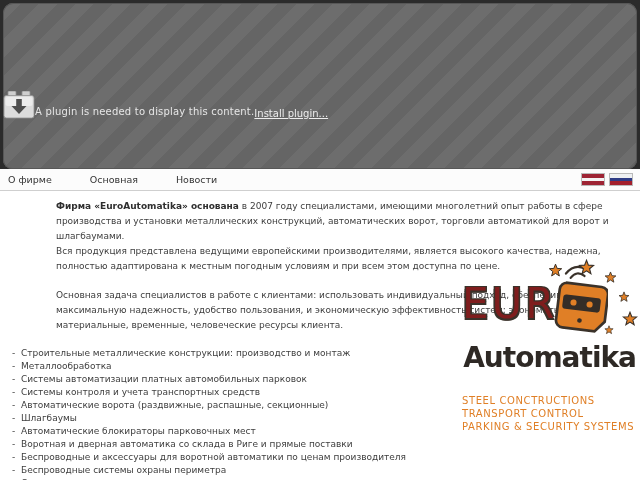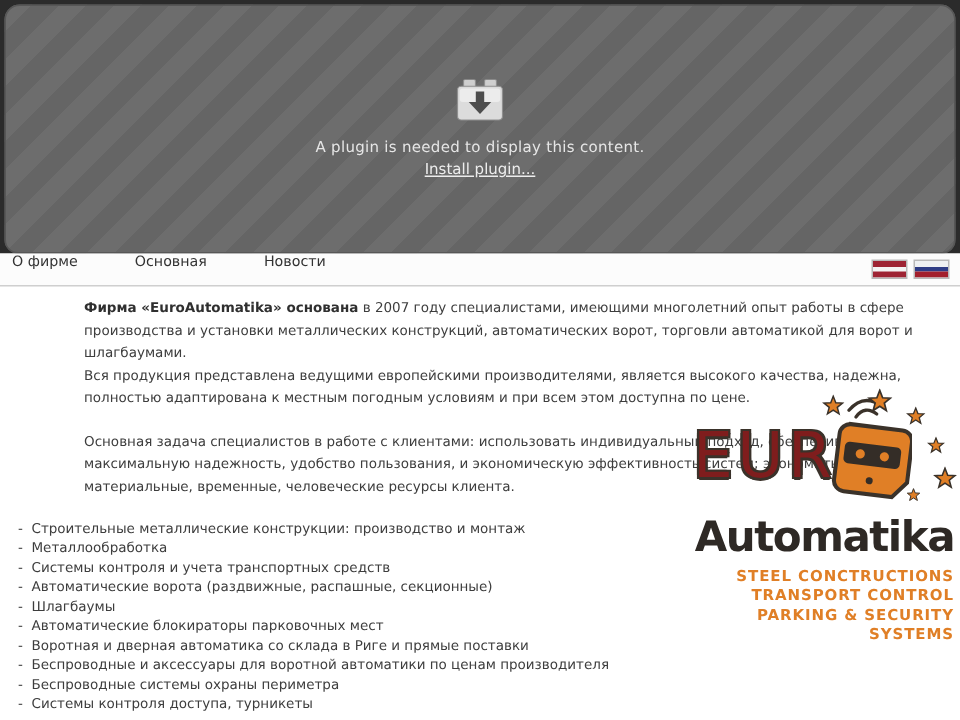--- a/index.html
+++ b/index.html
@@ -6,30 +6,30 @@
   html,body { width:640px; height:480px; overflow:hidden; background:#fff;
     font-family:"DejaVu Sans","Liberation Sans",sans-serif; }
   .page { width:640px; height:480px; overflow:hidden; position:relative; background:#fff; }
 
   
   .header-backing { background:#2b2b2b; padding:3px 3px 0 3px; height:169px; }
   .plugin-banner {
     height:166px; border-radius:10px 10px 9px 9px;
     background:repeating-linear-gradient(135deg,#6d6d6d 0 13px,#656565 13px 26px);
     box-shadow:inset 0 0 0 1px #575757;
-    display:flex; flex-direction:column; align-items:center; justify-content:flex-start;
+    display:flex; flex-direction:row; align-items:center; justify-content:flex-start;
     padding-top:50px;
   }
   .plugin-icon-wrap { margin-bottom:8px; }
   .plugin-msg { color:#e6e6e6; font-size:10px; letter-spacing:0.2px; }
   .plugin-link { color:#ededed; font-size:10px; text-decoration:underline; margin-top:4px; cursor:pointer; }
 
   
   .nav-row { height:22px; background:#fcfcfc; border-bottom:1px solid #cfcfcf;
-    display:flex; padding:0 8px; }
+    display:flex; align-items:center; padding:0 8px; }
   .nav-item { font-size:9.5px; color:#333; margin-right:38px; cursor:pointer; }
   .flags { margin-left:auto; display:flex; gap:6px; align-items:center; }
   .flag { width:22px; height:11px; display:flex; flex-direction:column; cursor:pointer;
     outline:1px solid #b9b9b9; }
   .flag-lv .s1,.flag-lv .s3 { flex:2; background:#9e2434; }
   .flag-lv .s2 { flex:1; background:#f4f4f4; }
   .flag-ru .s1 { flex:1; background:#eef0f2; }
   .flag-ru .s2 { flex:1; background:#2e3c85; }
   .flag-ru .s3 { flex:1; background:#a31f2c; }
 
@@ -47,21 +47,21 @@
   .logo-row { position:relative; height:72px; }
   .logo-eur { position:absolute; left:0; top:12px; font-size:42px; font-weight:400;
     letter-spacing:3px; color:#7f1d1d;
     text-shadow:-1.5px -1.5px 0 #3a322a, 1.5px -1.5px 0 #3a322a,
                 -1.5px 1.5px 0 #3a322a, 1.5px 1.5px 0 #3a322a, 0 2px 0 #3a322a; }
   .robot { position:absolute; left:92px; top:12px; }
   .wifi { position:absolute; left:98px; top:-4px; }
   .star { position:absolute; }
   .logo-name { font-size:28px; font-weight:bold; letter-spacing:-1px; color:#2e2925;
     margin-top:2px;text-align:right; }
-  .taglines { margin-top:4px; text-align:right; color:#e07f26; font-weight:bold;
+  .taglines { margin-top:20px; text-align:left; color:#e07f26; font-weight:normal;
     font-size:10px; letter-spacing:0.6px; line-height:13px; width:174px; }
 </style>
 </head>
 <body>
 
 <div class="page">
 
   <div class="header-backing">
     <div class="plugin-banner">
       <div class="plugin-icon-wrap">
@@ -102,20 +102,21 @@
     <div class="para">
       <b>Фирма «EuroAutomatika» основана</b><span> в 2007 году специалистами, имеющими многолетний опыт работы в сфере производства и установки металлических конструкций, автоматических ворот, торговли автоматикой для ворот и шлагбаумами.</span><br>
       <span>Вся продукция представлена ведущими европейскими производителями, является высокого качества, надежна, полностью адаптирована к местным погодным условиям и при всем этом доступна по цене.</span>
     </div>
 
     <div class="para">Основная задача специалистов в работе с клиентами: использовать индивидуальный подход, обеспечивая максимальную надежность, удобство пользования, и экономическую эффективность систем; экономить материальные, временные, человеческие ресурсы клиента.</div>
 
     <div class="svc-list">
       <div class="svc-item">Строительные металлические конструкции: производство и монтаж</div>
       <div class="svc-item">Металлообработка</div>
+      <div class="svc-item">Системы автоматизации платных автомобильных парковок</div>
       <div class="svc-item">Системы контроля и учета транспортных средств</div>
       <div class="svc-item">Автоматические ворота (раздвижные, распашные, секционные)</div>
       <div class="svc-item">Шлагбаумы</div>
       <div class="svc-item">Автоматические блокираторы парковочных мест</div>
       <div class="svc-item">Воротная и дверная автоматика со склада в Риге и прямые поставки</div>
       <div class="svc-item">Беспроводные и аксессуары для воротной автоматики по ценам производителя</div>
       <div class="svc-item">Беспроводные системы охраны периметра</div>
       <div class="svc-item">Системы контроля доступа, турникеты</div>
 
     </div>

